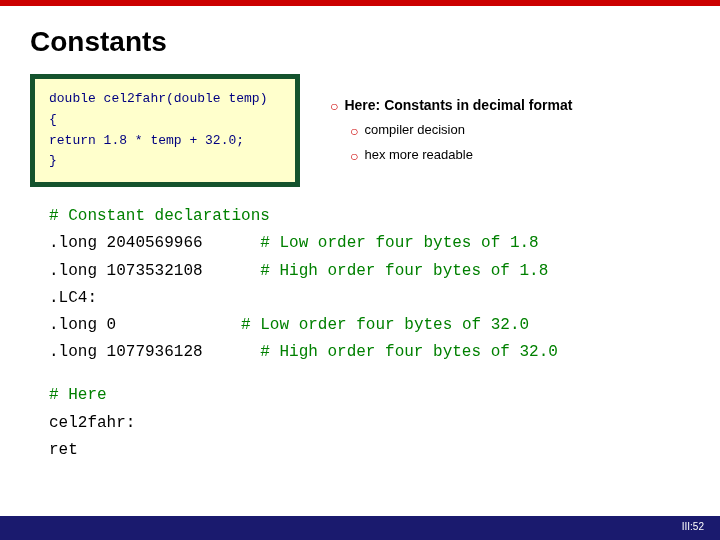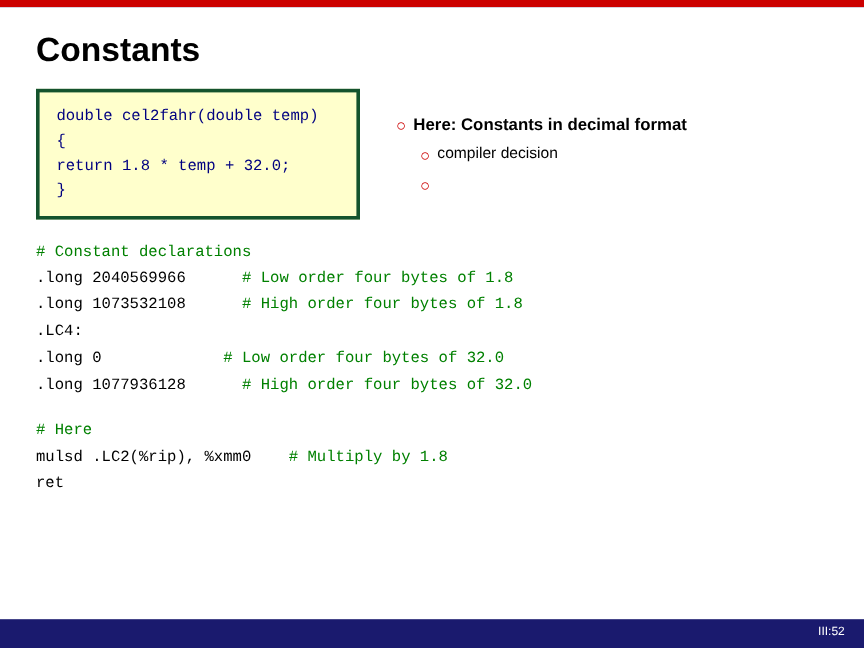--- a/index.html
+++ b/index.html
@@ -29,21 +29,21 @@
       margin-bottom: 16px;
     }
     .content-area {
       display: flex;
       flex-direction: row;
       gap: 20px;
       margin-bottom: 16px;
     }
     .code-box {
       background: #ffffcc;
-      border: 3px solid #14532d;
+      border: 5px solid #14532d;
       padding: 10px 14px;
       font-family: 'Courier New', monospace;
       font-size: 13px;
       color: #000080;
       line-height: 1.6;
       min-width: 270px;
     }
     .bullet-list {
       display: flex;
       flex-direction: column;
@@ -68,24 +68,25 @@
       margin-left: 20px;
     }
     .bullet-symbol {
       color: #cc0000;
       font-size: 14px;
       margin-top: 1px;
       flex-shrink: 0;
     }
     .asm-code {
       font-family: 'Courier New', monospace;
-      font-size: 13px;
+      font-size: 16px;
       color: #000000;
       line-height: 1.7;
       margin-bottom: 16px;
+      margin-left: 19px;
     }
     .asm-code .comment {
       color: #008000;
     }
     .slide-number {
       position: absolute;
       bottom: 8px;
       right: 16px;
       color: #ffffff;
       font-size: 10px;
@@ -113,20 +114,21 @@
       <div class="bullet-main">
         <span class="bullet-symbol">○</span>
         <span>Here: Constants in decimal format</span>
       </div>
       <div class="bullet-sub">
         <span class="bullet-symbol">○</span>
         <span>compiler decision</span>
       </div>
       <div class="bullet-sub">
         <span class="bullet-symbol">○</span>
+        <span>hex more readable</span>
       </div>
     </div>
   </div>
 
   <div class="asm-code">
     <div>
       <span class="comment"># Constant declarations</span>
     </div>
     <div>
       <span>  .long 2040569966</span>
@@ -148,25 +150,21 @@
       <span>  .long 1077936128</span>
       &nbsp;&nbsp;&nbsp;&nbsp;
       <span class="comment"># High order four bytes of 32.0</span>
     </div>
   </div>
 
   <div style="margin-top: 10px;" class="asm-code">
     <div>
       <span class="comment"># Here</span>
     </div>
-    <div>
-      <span>  mulsd .LC2(%rip), %xmm0</span>
-      &nbsp;&nbsp;
-      <span class="comment"># Multiply by 1.8</span>
-    </div>
+    <div>cel2fahr:</div>
     <div>
       <span>  ret</span>
     </div>
   </div>
 
 </div>
 
 <div class="slide-number">III:52</div>
 
 </body></html>

